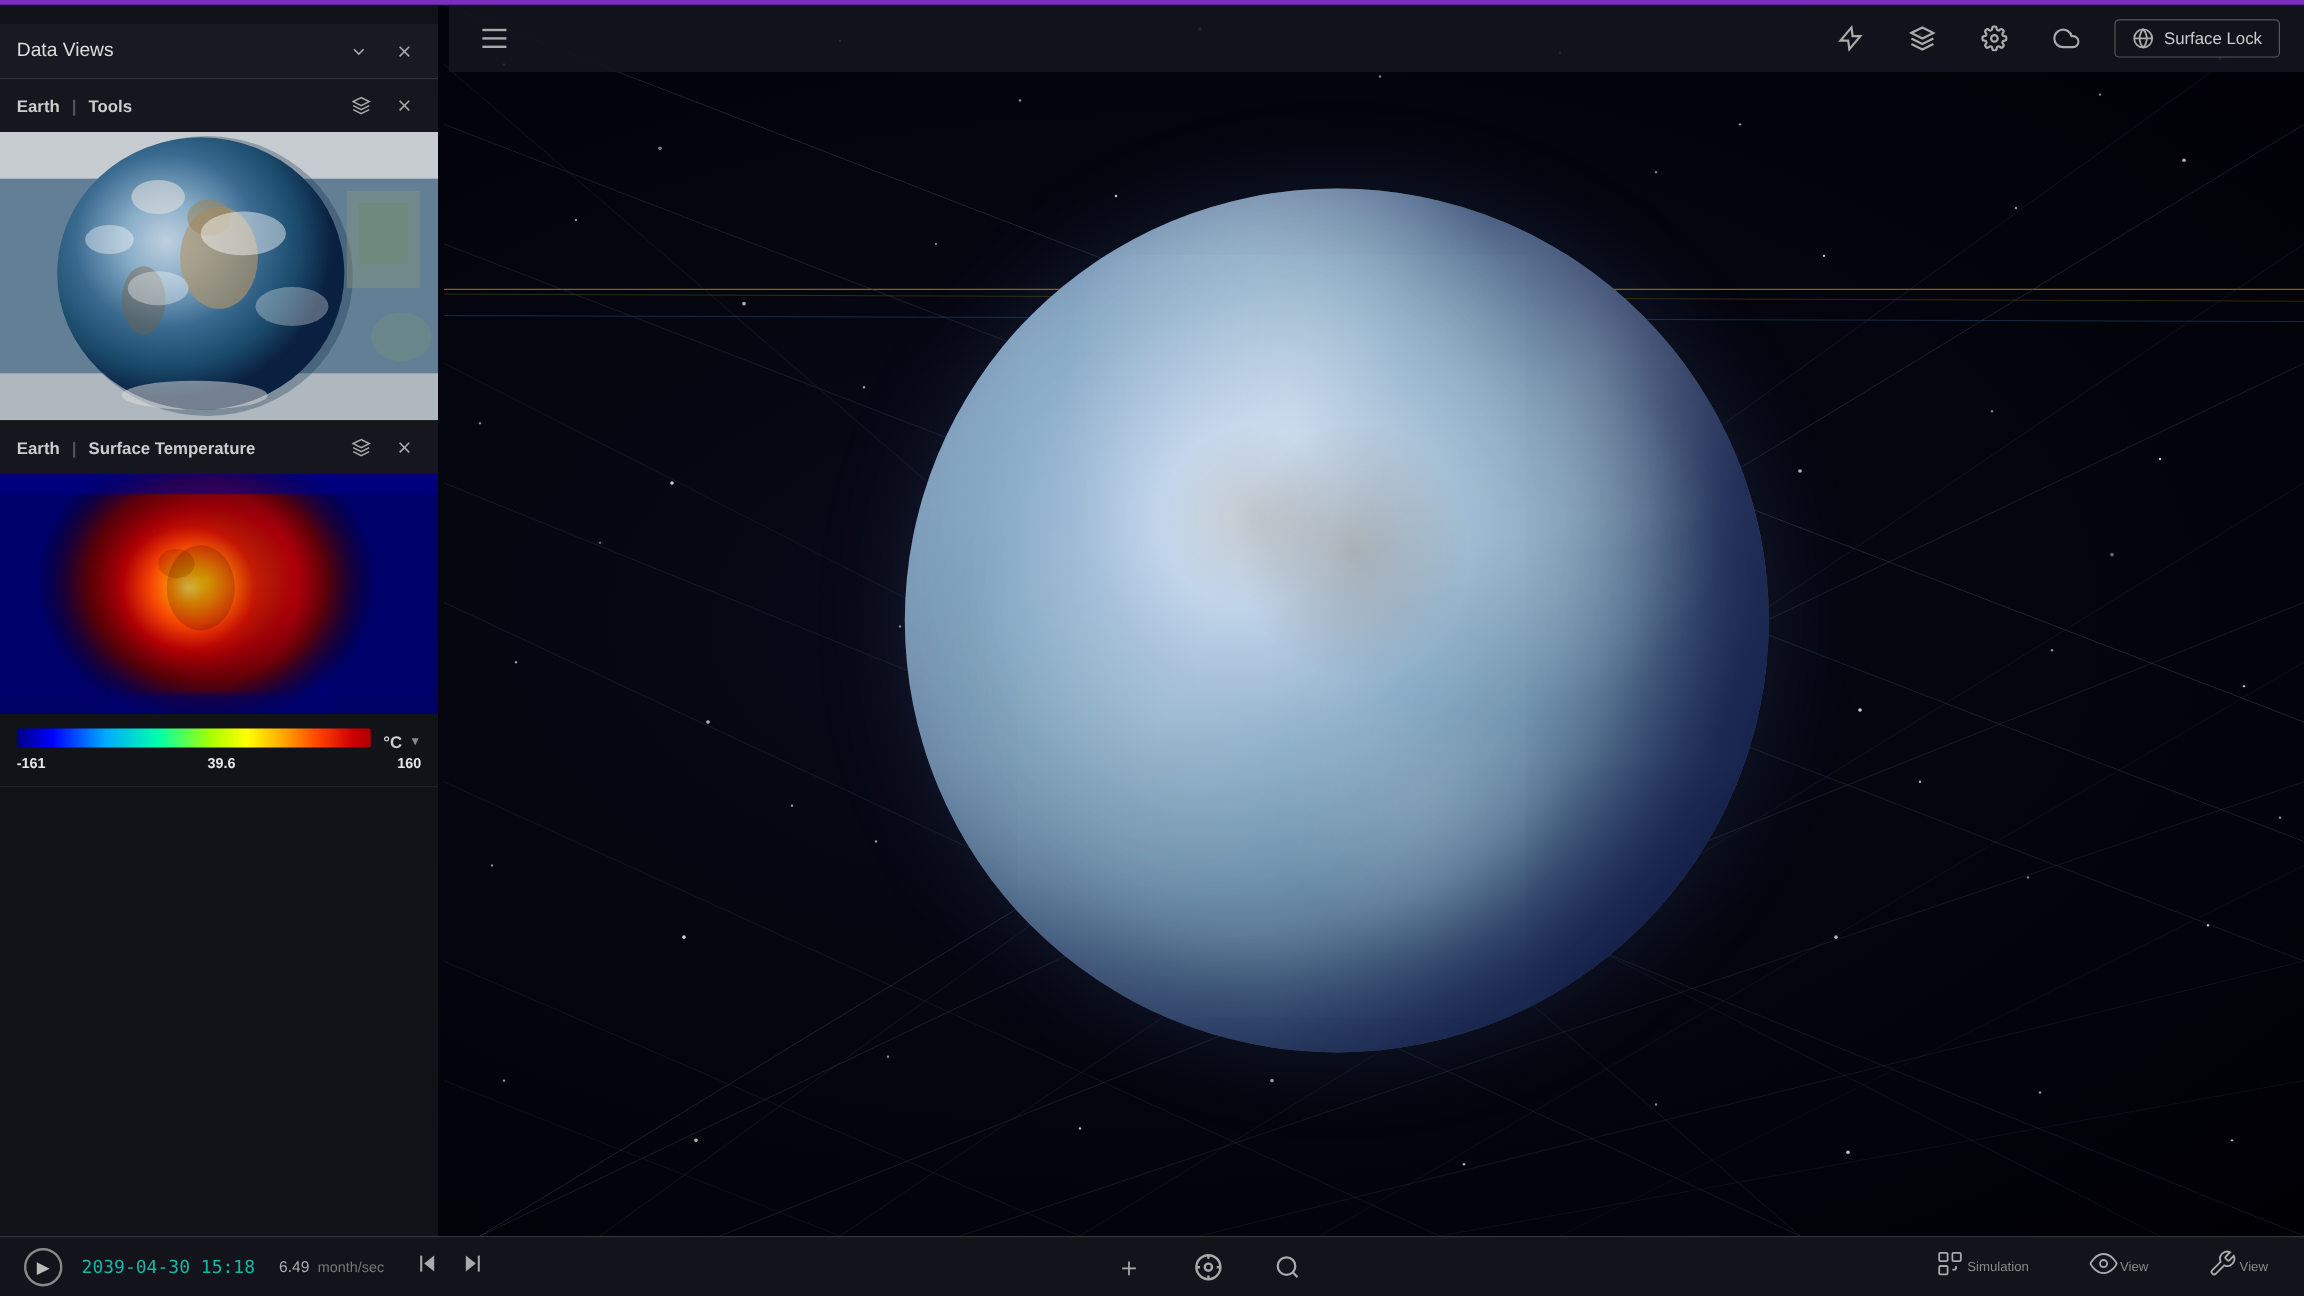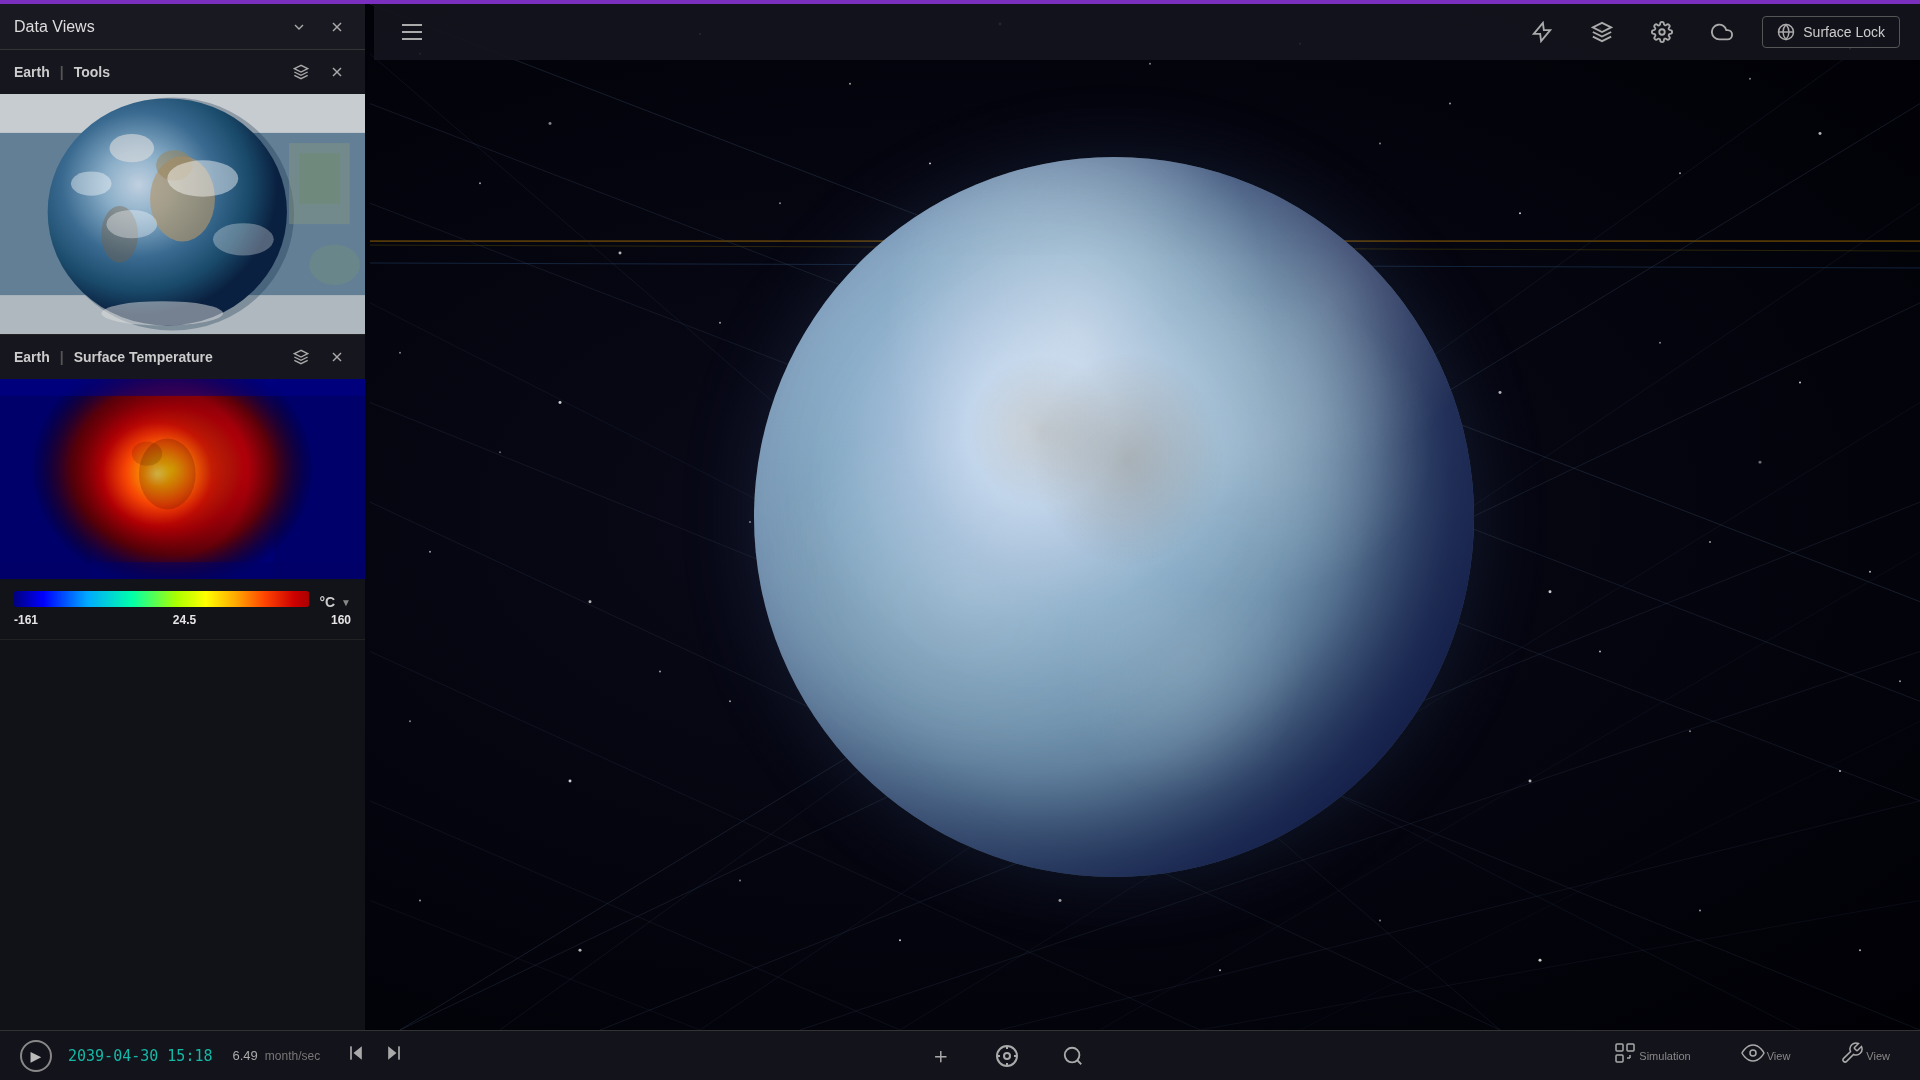--- a/index.html
+++ b/index.html
@@ -164,20 +164,21 @@
     }
 
     .panel-header {
       display: flex;
       align-items: center;
       justify-content: space-between;
       padding: 8px 14px;
       height: 46px;
       background: rgba(25,25,35,0.98);
       border-bottom: 1px solid #333;
+      margin-top: 16px;
     }
 
     .panel-title {
       font-size: 16px;
       color: #ddd;
       font-weight: 500;
     }
 
     .panel-header-icons {
       display: flex;
@@ -713,21 +714,21 @@
     <div class="color-scale-section">
       <div class="color-scale-row">
         <div class="color-scale-bar"></div>
         <div class="unit-selector">
           <span class="unit-text">°C</span>
           <span class="dropdown-arrow">▼</span>
         </div>
       </div>
       <div class="color-scale-labels">
         <span>-161</span>
-        <span>24.5</span>
+        <span>39.6</span>
         <span>160</span>
       </div>
     </div>
   </div>
 </div>
 
 <div class="bottom-toolbar">
 
   <div class="play-btn">
     <span>▶</span>

